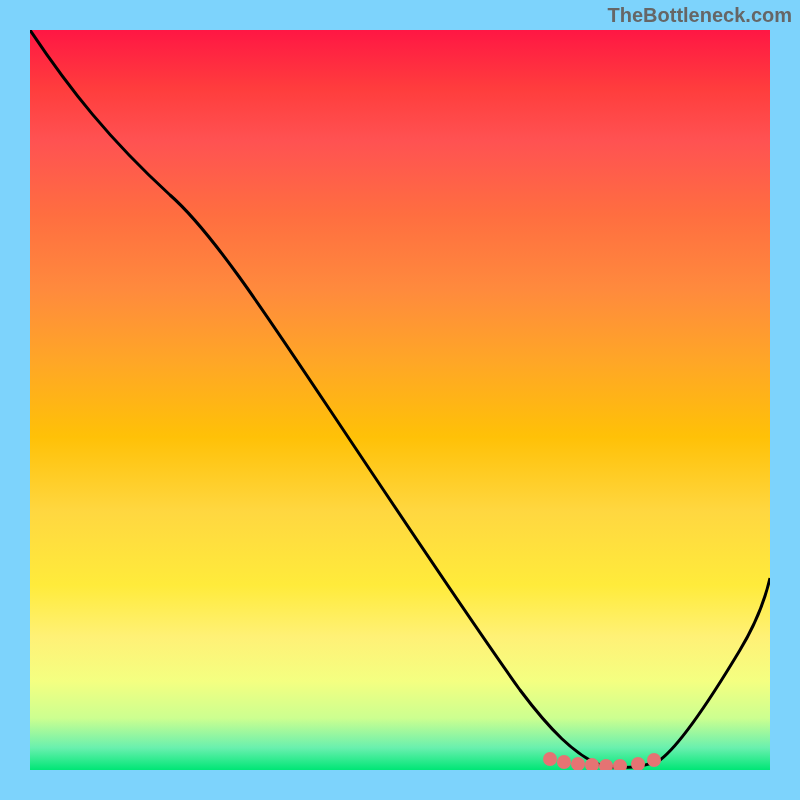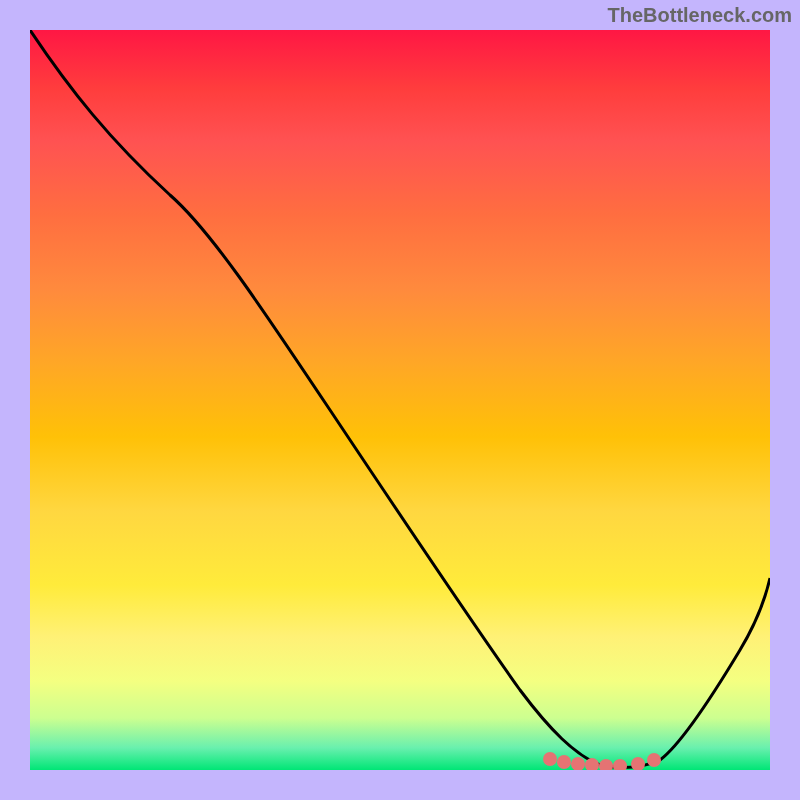--- a/index.html
+++ b/index.html
@@ -8,21 +8,21 @@
     background: #000;
     width: 800px;
     height: 800px;
     position: relative;
     font-family: Arial, sans-serif;
   }
   .container {
     width: 800px;
     height: 800px;
     position: relative;
-    background: #c4b5fd;
+    background: #7dd3fc;
     text-align: center;
   }
   .watermark {
     position: absolute;
     top: 4px;
     right: 8px;
     color: #666;
     font-size: 20px;
     font-weight: bold;
     z-index: 10;

